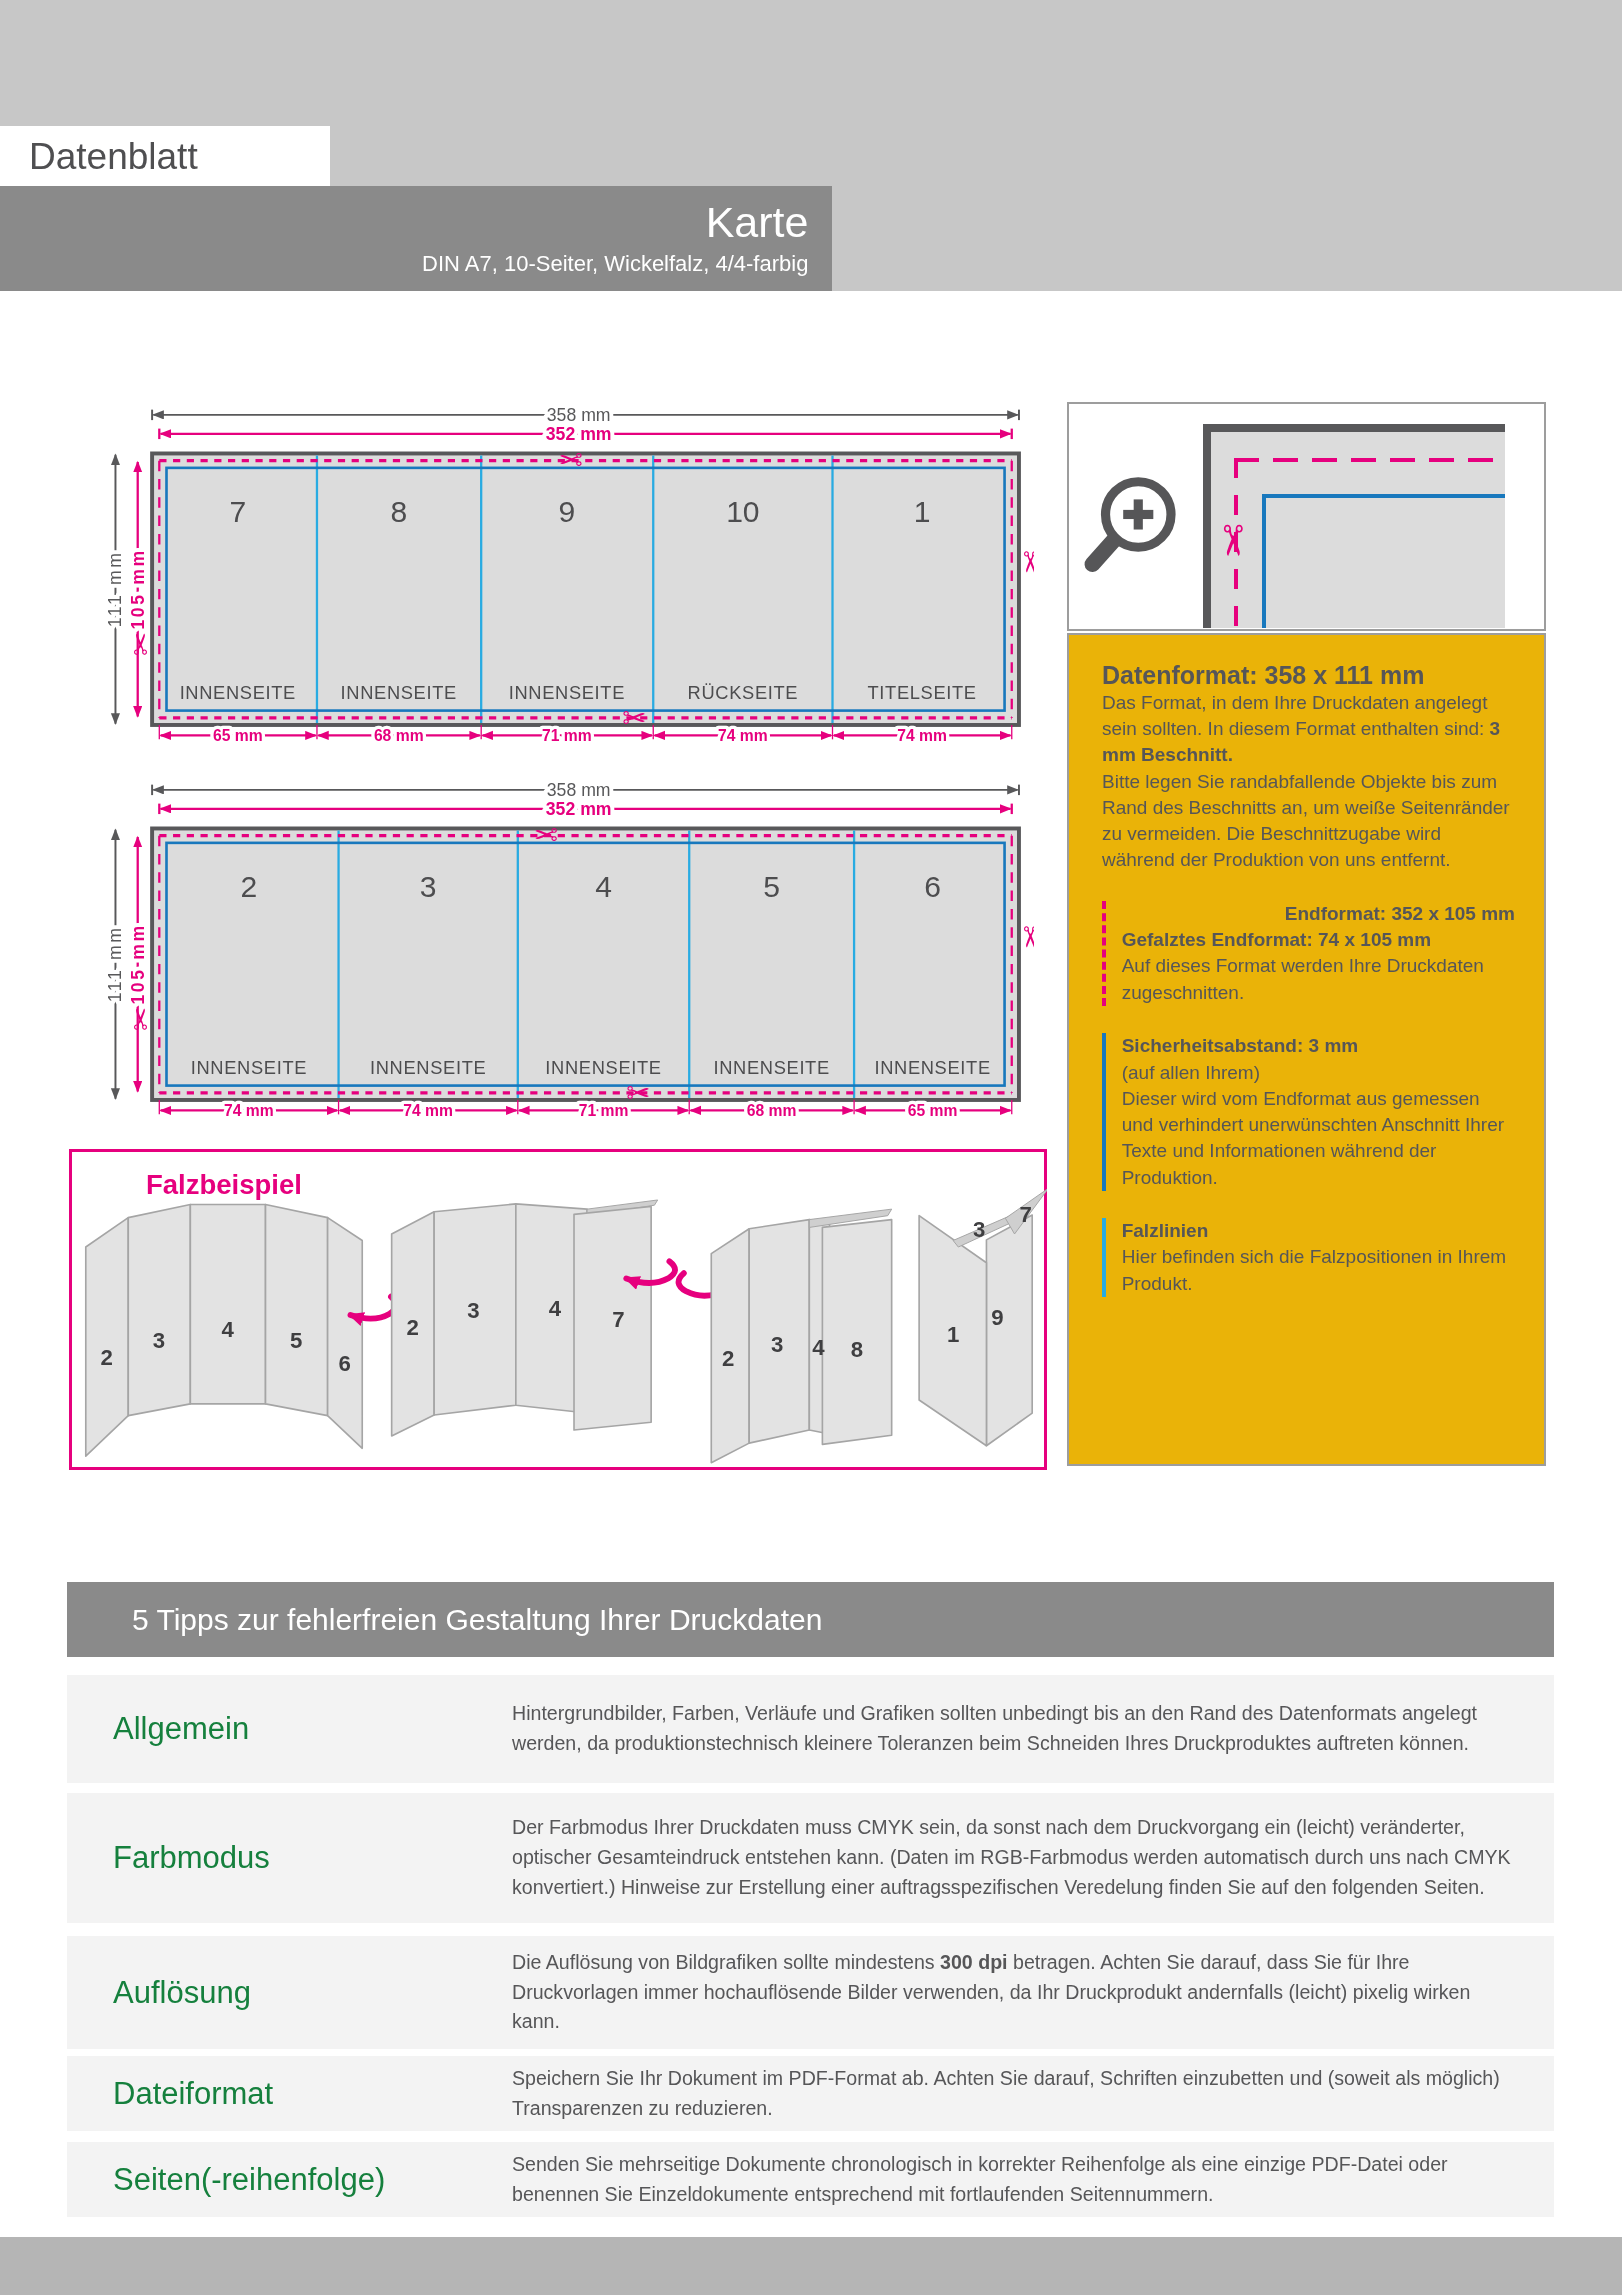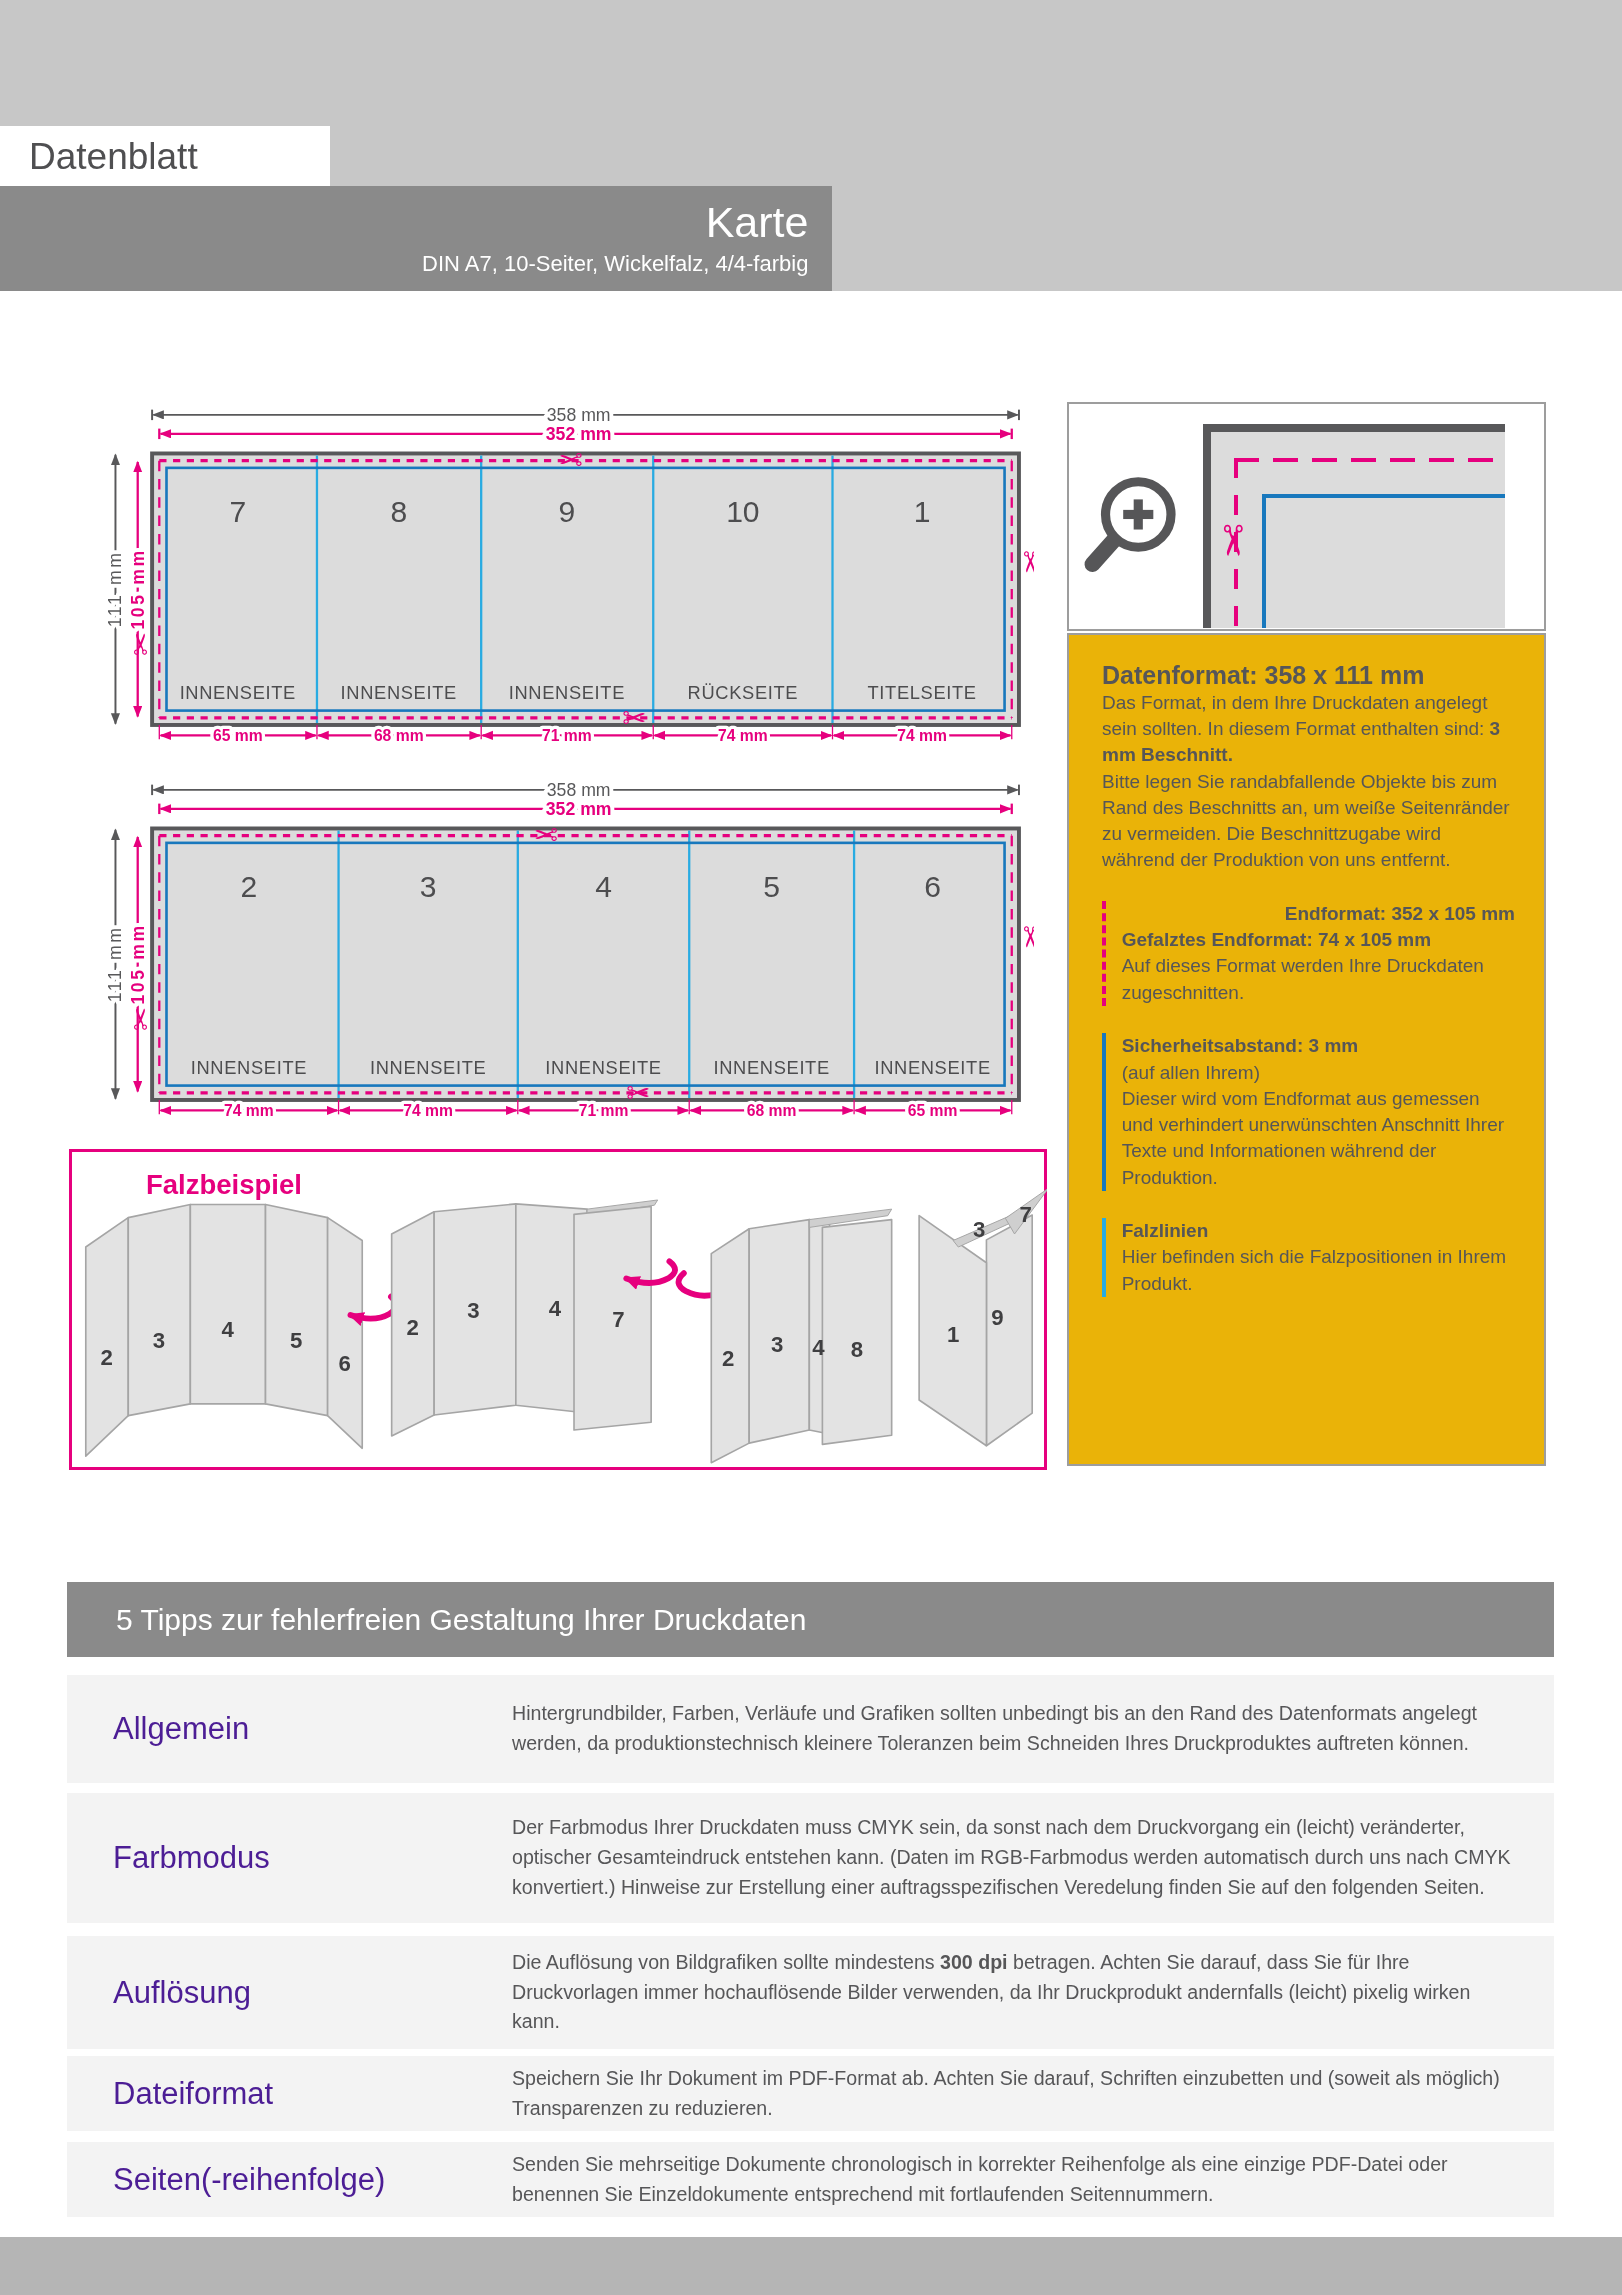--- a/index.html
+++ b/index.html
@@ -66,23 +66,23 @@
   .blk-fold{border-left:4.6px solid #29abe2;}
   .h-mag{font-size:26px;font-weight:bold;color:#e6007e;margin:0;text-align:right;}
   .h-mag2{font-size:21.6px;font-weight:bold;color:#e6007e;margin:1.3px 0 3.9px 0;}
   .h-blue{font-size:26px;font-weight:bold;color:#1878bd;margin:0;}
   .h-blue2{font-size:21px;color:#1878bd;margin:0 0 3.9px 0;}
   .h-cyan{font-size:26px;font-weight:bold;color:#29abe2;margin:0 0 3.9px 0;}
   .mt{margin-top:18.3px;}
 
   
   .tips-band{left:67px;top:1582px;width:1487px;height:75px;background:#8a8a8a;display:flex;align-items:center;}
-  .tips-band span{color:#ffffff;font-size:30px;padding-left:49px;}
+  .tips-band span{color:#ffffff;font-size:30px;padding-left:49px;margin-left:16px;}
   .tip-row{left:67px;width:1487px;background:#f3f3f3;display:flex;align-items:center;box-sizing:border-box;}
-  .tip-label{width:399px;padding-left:46px;font-size:31px;color:#4c1d95;flex-shrink:0;}
+  .tip-label{width:399px;padding-left:46px;font-size:31px;color:#15803d;flex-shrink:0;}
   .tip-text{width:1001px;font-size:19.6px;line-height:1.52;color:#565658;}
   .r1{top:1675px;height:108px;}
   .r2{top:1793px;height:130px;}
   .r3{top:1936px;height:113px;}
   .r4{top:2056px;height:75px;}
   .r5{top:2142px;height:75px;}
 
   .footer{left:0;top:2237px;width:1623px;height:59px;background:#b5b5b5;}
 </style>
 </head>

